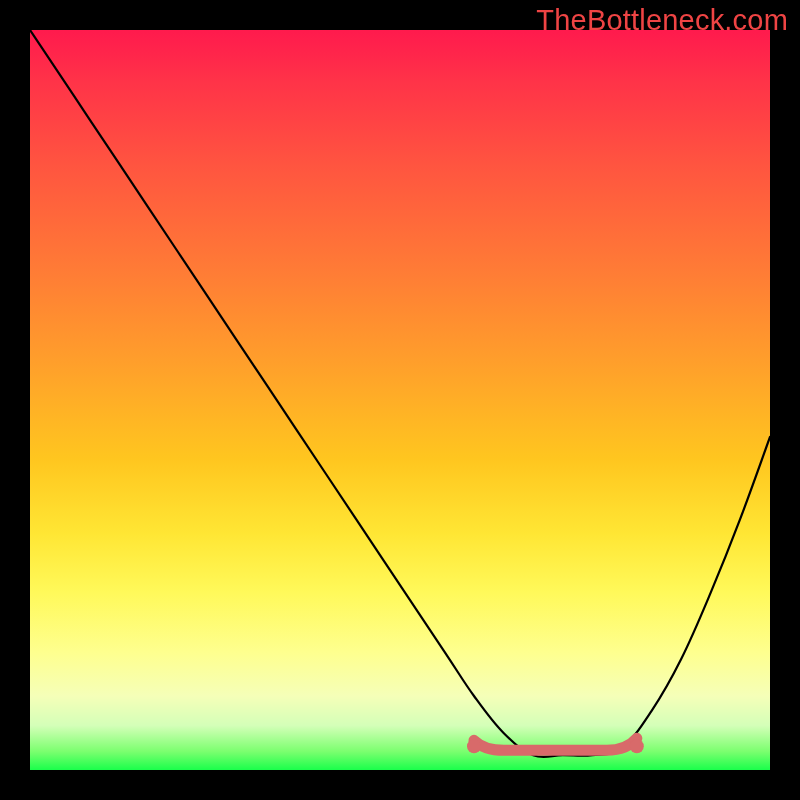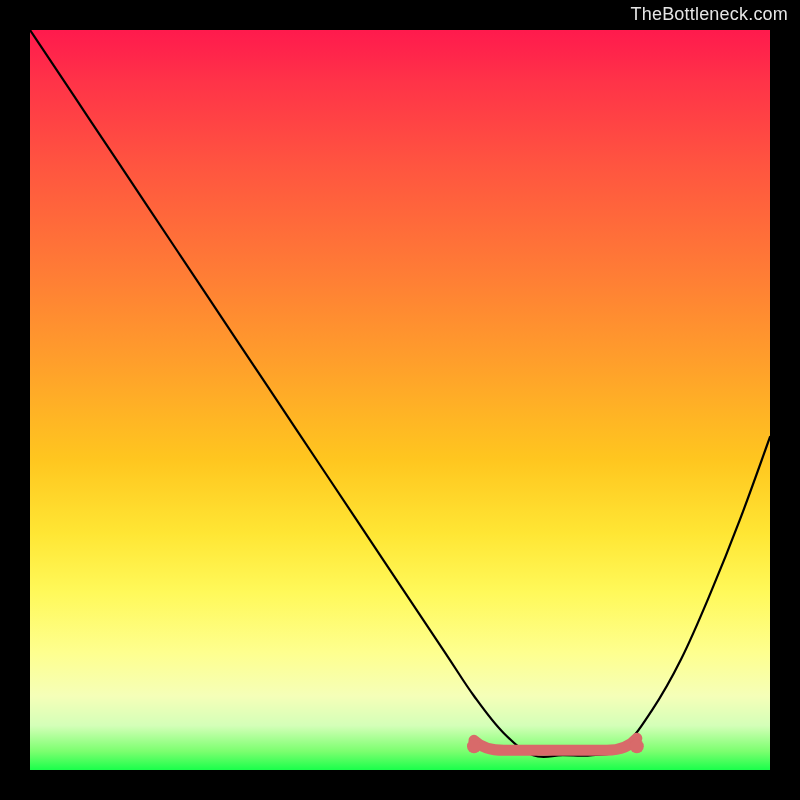--- a/index.html
+++ b/index.html
@@ -14,22 +14,22 @@
   .frame {
     position: relative;
     width: 800px;
     height: 800px;
     background: #000;
   }
   .watermark {
     position: absolute;
     top: 4px;
     right: 12px;
-    color: #e5e5e5;
-    font-size: 18px;
+    color: #ef4444;
+    font-size: 29px;
     font-weight: 500;
     letter-spacing: 0.2px;
     z-index: 10;
   }
   .plot {
     position: absolute;
     left: 30px;
     top: 30px;
     width: 740px;
     height: 740px;

